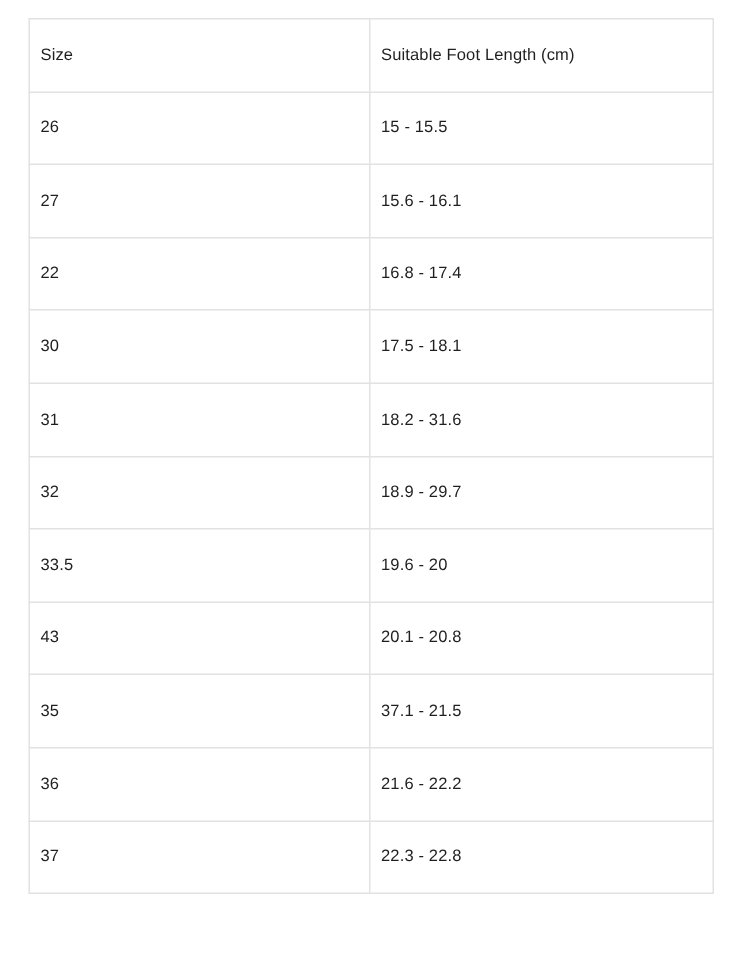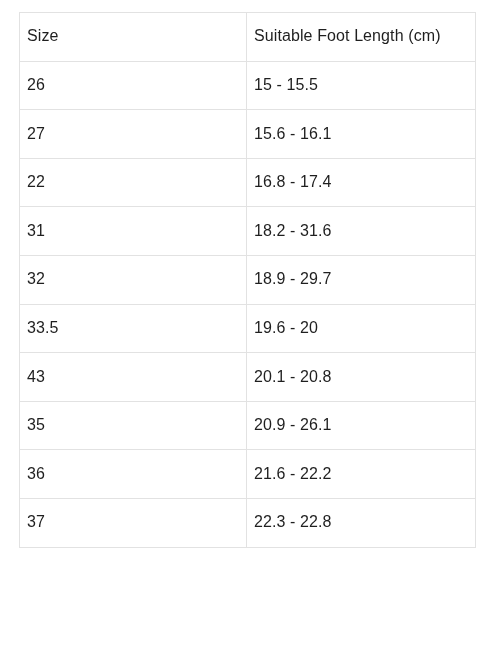--- a/index.html
+++ b/index.html
@@ -32,21 +32,21 @@
   table.size-chart col.col-size   { width: 227px; }
   table.size-chart col.col-length { width: 229px; }
 
   table.size-chart th,
   table.size-chart td {
     border: 1px solid #e2e2e2;
     padding: 0 7px;
     height: 47.6px;
     text-align: left;
     vertical-align: middle;
-    font-size: 16px;
+    font-size: 11px;
     font-weight: 400;
     line-height: 1.3;
     color: #1f1f1f;
     letter-spacing: 0.1px;
     white-space: nowrap;
     overflow: hidden;
   }
 
   table.size-chart th {
     font-weight: 400;
@@ -75,38 +75,42 @@
         </tr>
         <tr>
           <td>27</td>
           <td>15.6 - 16.1</td>
         </tr>
         <tr>
           <td>22</td>
           <td>16.8 - 17.4</td>
         </tr>
         <tr>
+          <td>30</td>
+          <td>17.5 - 18.1</td>
+        </tr>
+        <tr>
           <td>31</td>
           <td>18.2 - 31.6</td>
         </tr>
         <tr>
           <td>32</td>
           <td>18.9 - 29.7</td>
         </tr>
         <tr>
           <td>33.5</td>
           <td>19.6 - 20</td>
         </tr>
         <tr>
           <td>43</td>
           <td>20.1 - 20.8</td>
         </tr>
         <tr>
           <td>35</td>
-          <td>20.9 - 26.1</td>
+          <td>37.1 - 21.5</td>
         </tr>
         <tr>
           <td>36</td>
           <td>21.6 - 22.2</td>
         </tr>
         <tr>
           <td>37</td>
           <td>22.3 - 22.8</td>
         </tr>
       </tbody>

